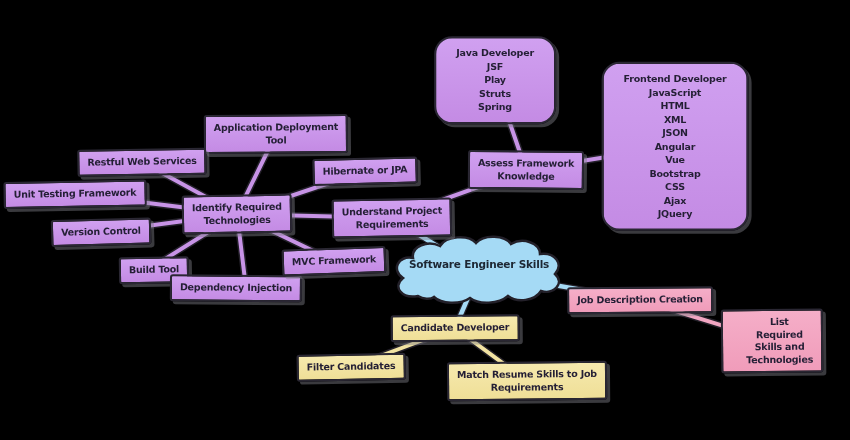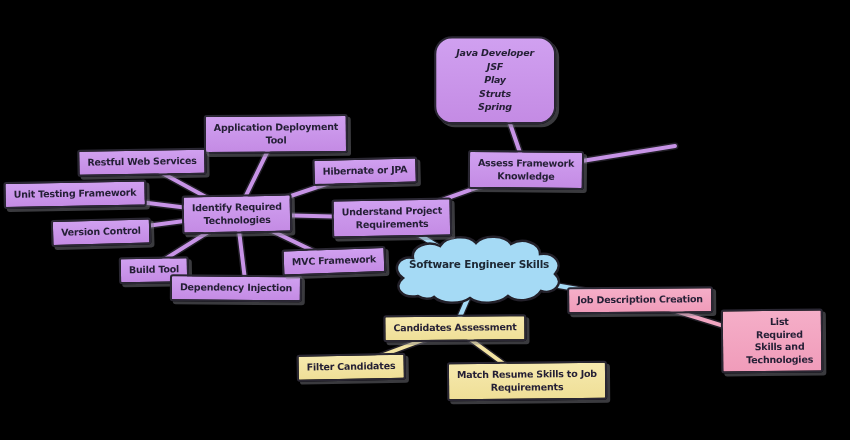--- a/index.html
+++ b/index.html
@@ -20,21 +20,21 @@
     white-space:pre-line; text-align:center;
     font-size:9.5px; font-weight:bold; letter-spacing:-0.2px; line-height:12.5px;
     color:#241f35; padding:5px 8px;
     border:2px solid #2a2733; border-radius:3px;
     box-shadow:3px 3px 0 rgba(128,128,138,0.45);
     cursor:pointer;
   }
   .node.purple { background:linear-gradient(180deg,#d0a0f0,#c48be4); }
   .node.yellow { background:linear-gradient(180deg,#f6e9ae,#efdf97); }
   .node.pink   { background:linear-gradient(180deg,#f5aec8,#f09cba); }
-  .node.rounded { border-radius:18px; padding:8px 20px; line-height:13.5px;font-style:italic; }
+  .node.rounded { border-radius:18px; padding:8px 20px; line-height:13.5px; }
   .cloud-label {
     position:absolute; transform:translate(-50%,-50%);
     font-size:10.5px; font-weight:bold; letter-spacing:-0.2px;
     color:#1d2733; white-space:nowrap; cursor:pointer;
   }
 </style>
 </head>
 <body>
 
 <div class="canvas">
@@ -113,22 +113,33 @@
   <div class="node purple" style="left:365px; top:171px; transform:translate(-50%,-50%) rotate(-1.5deg);">Hibernate or JPA</div>
   <div class="node purple" style="left:392px; top:218px; transform:translate(-50%,-50%) rotate(-1deg);">Understand Project
 Requirements</div>
   <div class="node purple" style="left:526px; top:170px; transform:translate(-50%,-50%) rotate(0.5deg);">Assess Framework
 Knowledge</div>
   <div class="node purple rounded" style="left:495px; top:80px;">Java Developer
 JSF
 Play
 Struts
 Spring</div>
+  <div class="node purple rounded" style="left:675px; top:146px;">Frontend Developer
+JavaScript
+HTML
+XML
+JSON
+Angular
+Vue
+Bootstrap
+CSS
+Ajax
+JQuery</div>
 
-  <div class="node yellow" style="left:455px; top:328px; transform:translate(-50%,-50%) rotate(-0.5deg);">Candidates Assessment</div>
+  <div class="node yellow" style="left:455px; top:328px; transform:translate(-50%,-50%) rotate(-0.5deg);">Candidate Developer</div>
   <div class="node yellow" style="left:351px; top:367px; transform:translate(-50%,-50%) rotate(-1deg);">Filter Candidates</div>
   <div class="node yellow" style="left:527px; top:381px; transform:translate(-50%,-50%) rotate(-0.5deg);">Match Resume Skills to Job
 Requirements</div>
 
   <div class="node pink" style="left:640px; top:300px; transform:translate(-50%,-50%) rotate(-0.5deg);">Job Description Creation</div>
   <div class="node pink" style="left:772px; top:341px; transform:translate(-50%,-50%) rotate(-0.5deg);padding-left:23px;">List Required Skills and
 Technologies</div>
 
 </div>
 

